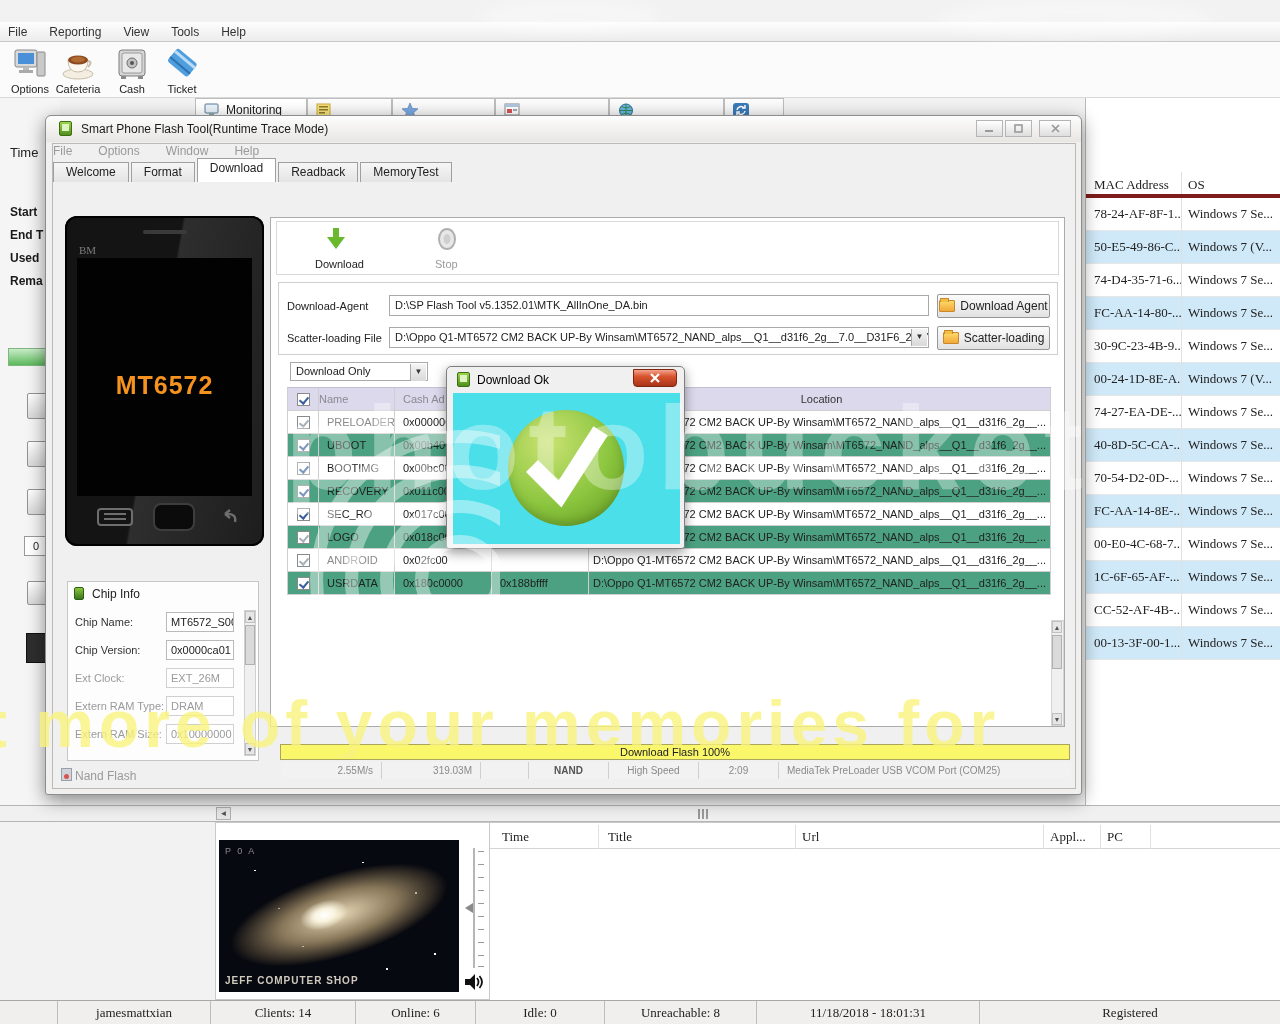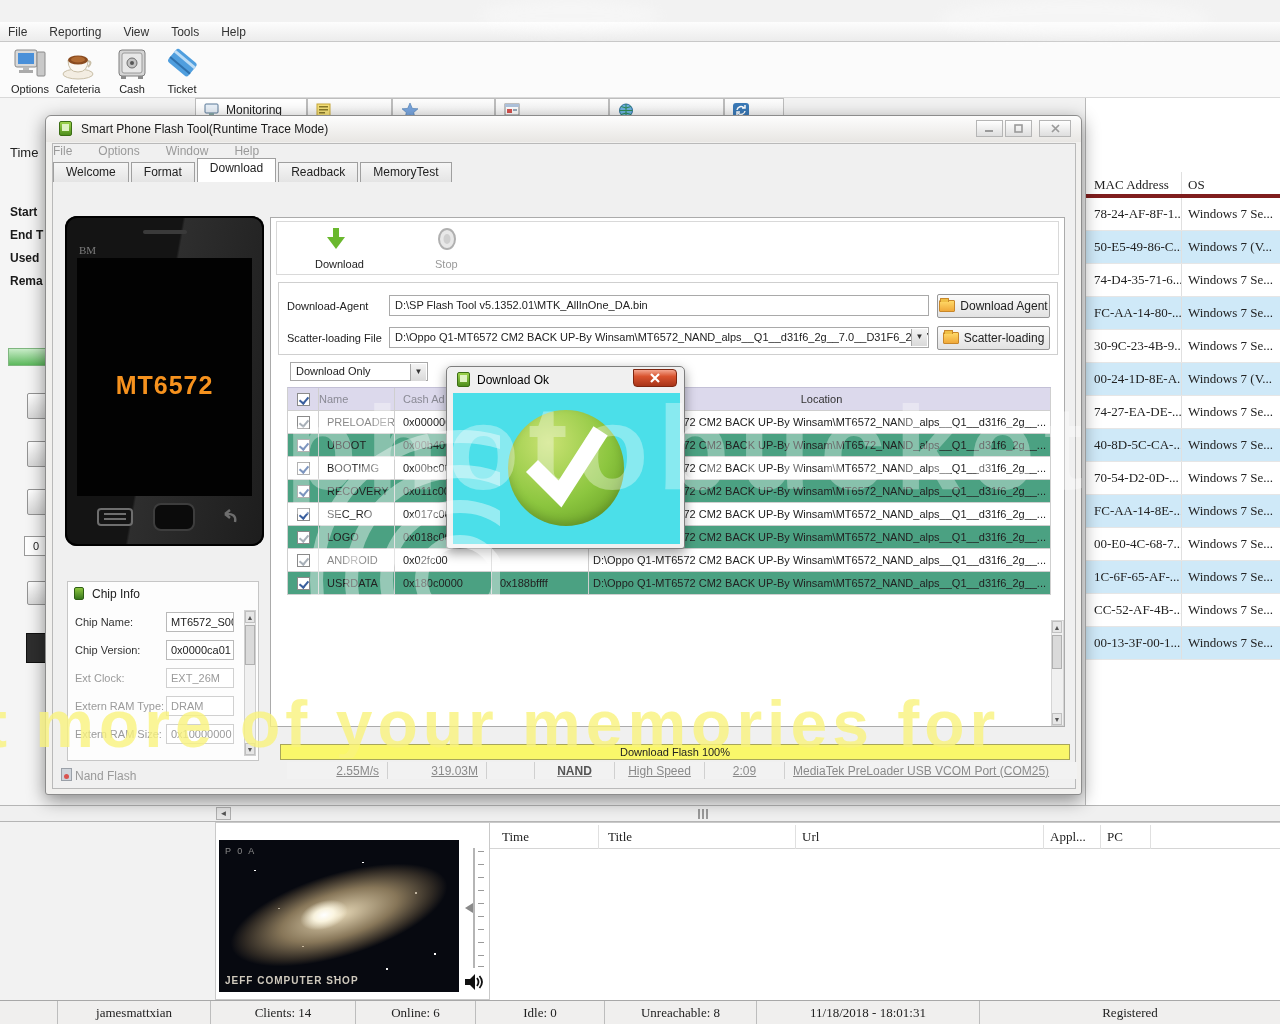--- a/index.html
+++ b/index.html
@@ -158,21 +158,21 @@
 .head .c-loc { text-align:center; color:#333; }
 .dimtext { color:#8a8a8a; }
 .cb { width:13px; height:13px; background:#fff; border:1px solid #8a8a8a; position:relative; }
 .cb.checked::after { content:""; position:absolute; left:3px; top:1px; width:4px; height:7px;
   border:solid #3a5f9e; border-width:0 2px 2px 0; transform:rotate(40deg); }
 .cb.dim::after { border-color:#a8b0b8; }
 .vscroll { position:absolute; left:780px; top:402px; width:13px; height:106px; background:#f0f0f0; border:1px solid #d5d5d5; }
 
 .ft-progress { left:227px; top:600px; width:790px; height:16px; background:#faf76a; border:1px solid #a8a65a;
   text-align:center; line-height:15px; font-size:11px; color:#222; z-index:1; }
-.ft-statusrow { left:234px; top:618px; width:790px; height:17px; background:#f2f2f2; display:flex; font-size:12px; color:#8a8a8a;text-decoration:underline; }
+.ft-statusrow { left:228px; top:618px; width:790px; height:17px; background:#f2f2f2; display:flex; font-size:10px; color:#8a8a8a; }
 .fs-seg { border-right:1px solid #d0d0d0; height:100%; display:flex; align-items:center; justify-content:center;
   overflow:hidden; white-space:nowrap; }
 
 
 .dlg { left:446px; top:366px; width:239px; height:183px; background:#f0f0f0; border:1px solid #7e7e7e;
   border-radius:5px 5px 3px 3px; box-shadow:0 4px 12px rgba(0,0,0,.4); z-index:20; }
 .dlg-title { position:absolute; left:30px; top:6px; font-size:12px; color:#000000; }
 .dlg-icon { position:absolute; left:10px; top:5px; width:13px; height:15px; background:linear-gradient(#9ed44d,#4f8f1d);
   border:1px solid #3c6e14; border-radius:2px; }
 .dlg-icon::after { content:""; position:absolute; left:2px; top:2px; width:7px; height:7px; background:#dff3c2; }

